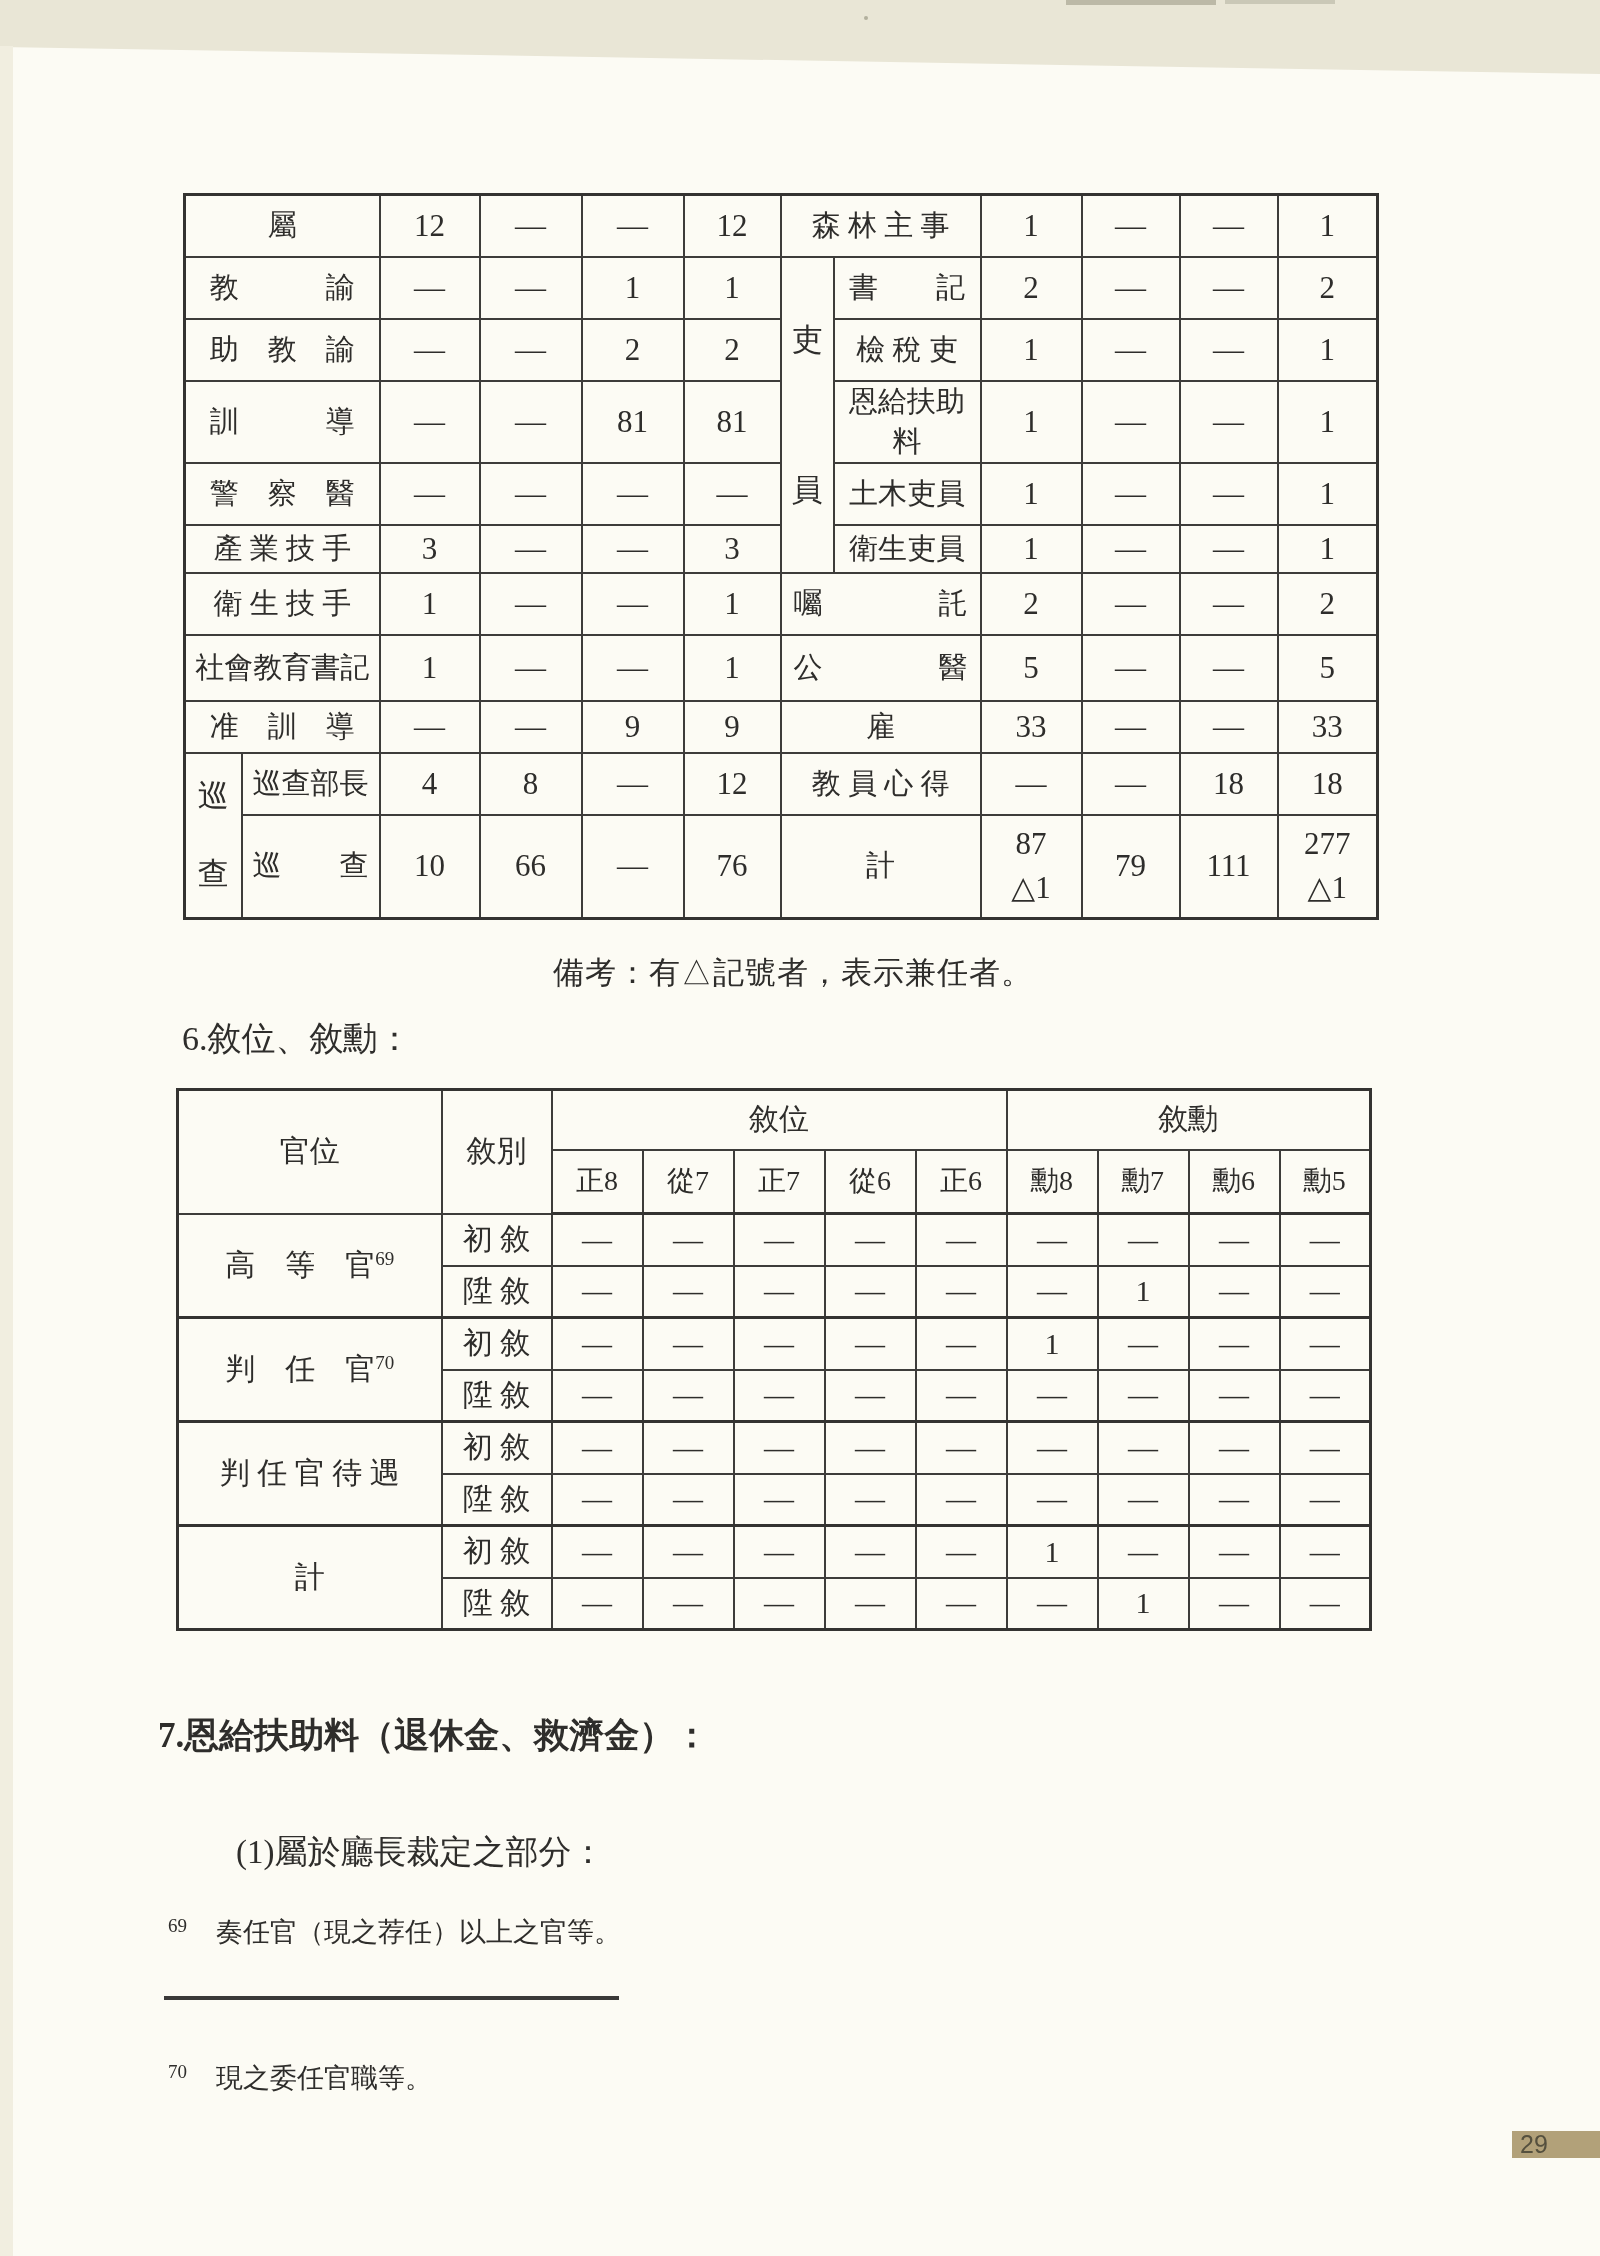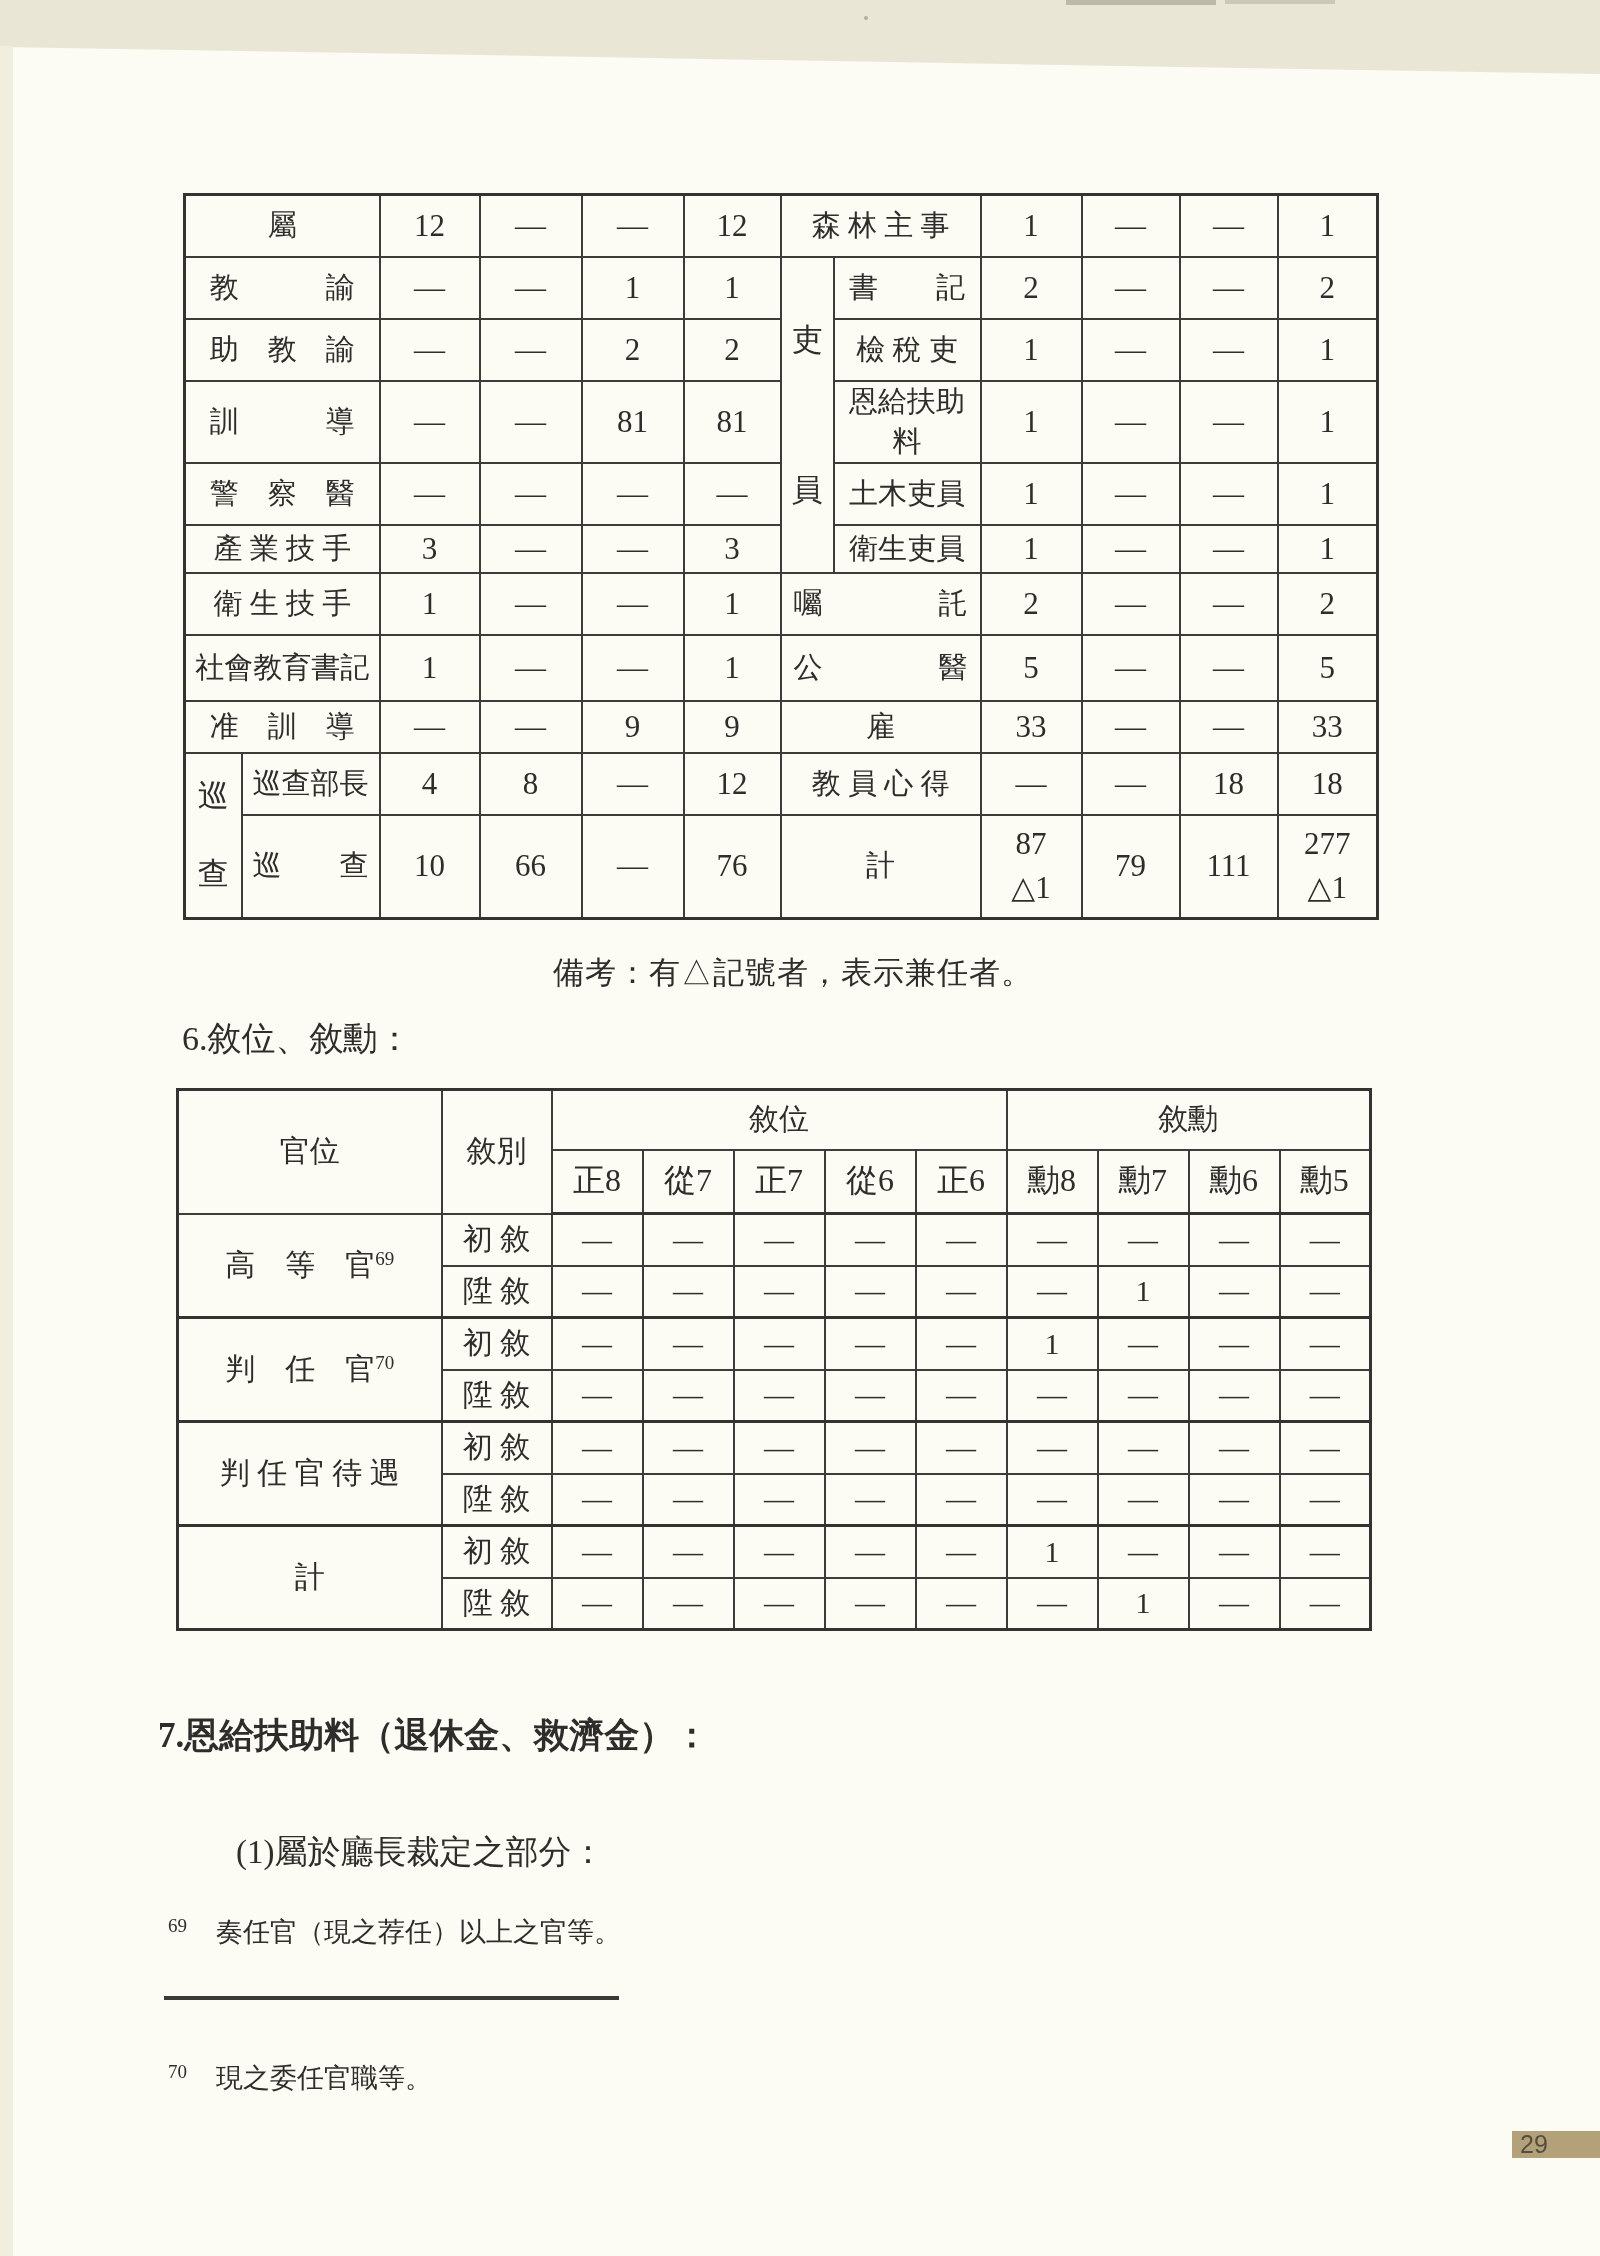--- a/index.html
+++ b/index.html
@@ -23,21 +23,21 @@
   table.t{border:3px solid #343331;}
   #t1{left:183px;top:193px;width:1195px;}
   #t1 td{font-size:31px;}
   #t1 td.lab{font-size:29px;padding:0 6px;}
   .vg{white-space:pre-line;line-height:75px;font-size:30px;}
   .vg2{white-space:pre-line;line-height:78px;font-size:30px;}
   .sum{white-space:pre-line;line-height:44px;}
 
   #t2{left:176px;top:1088px;width:1193px;}
   #t2 th{font-size:30px;}
-  #t2 tr.hr2 th{font-size:32px;}
+  #t2 tr.hr2 th{font-size:28px;}
   #t2 td{font-size:30px;}
   #t2 td.lab{font-size:30px;padding:0 8px;}
   #t2 tr.gtop td{border-top:3px solid #343331;}
   #t2 tr.hr2 th{border-bottom:3px solid #343331;}
   .sup{font-size:19px;vertical-align:10px;letter-spacing:0;}
 
   .txt{position:absolute;white-space:nowrap;}
   .note{left:553px;top:952px;font-size:31px;letter-spacing:1px;}
   .h6{left:162px;top:1016px;font-size:34px;margin-left:20px;}
   .h7{left:158px;top:1712px;font-size:35px;font-weight:bold;}

